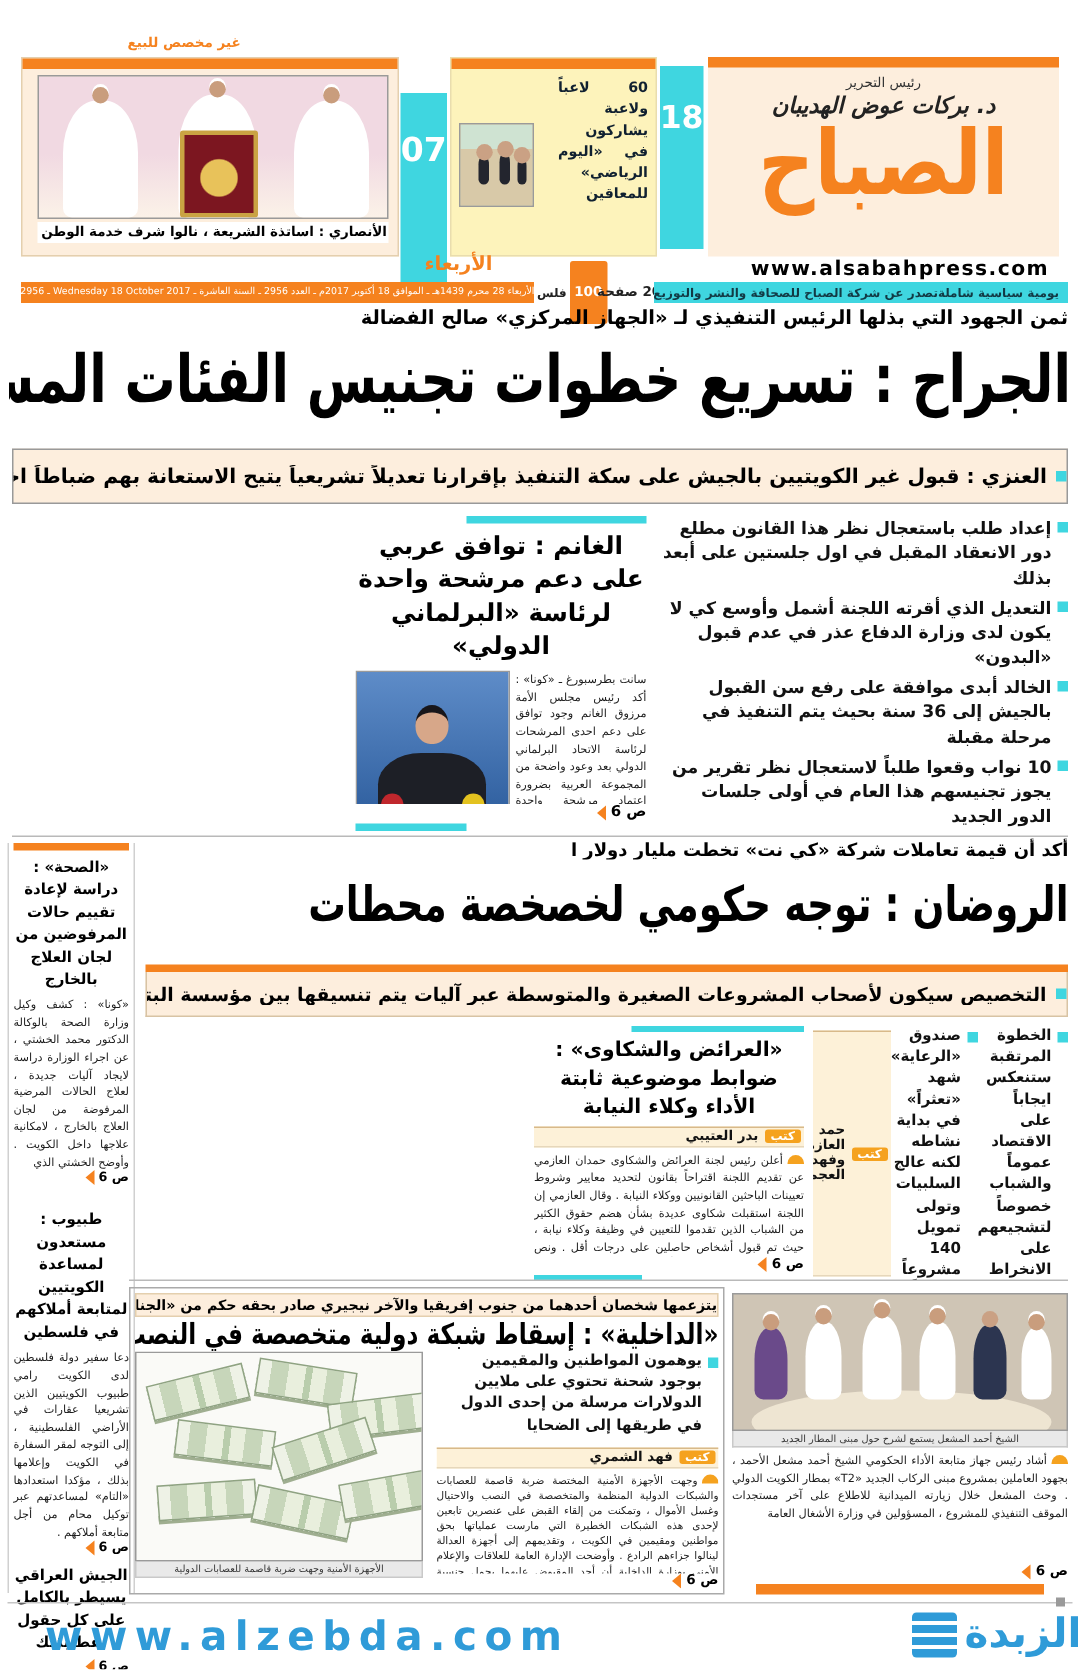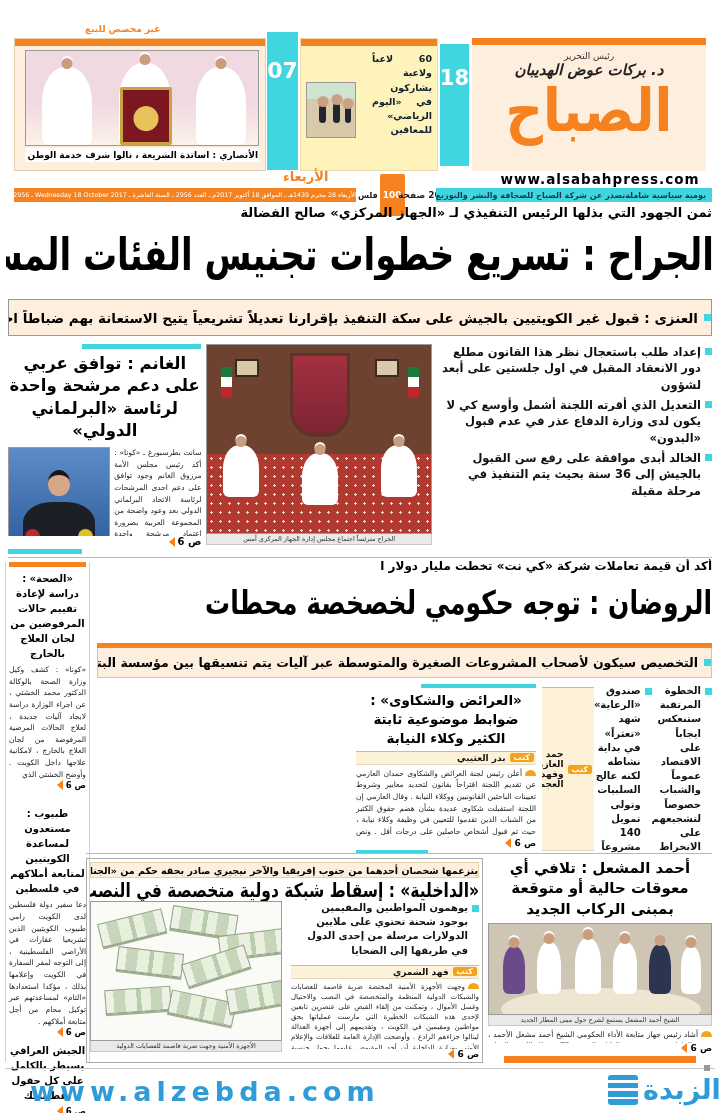--- a/index.html
+++ b/index.html
@@ -57,21 +57,21 @@
   <div class="abs cream" style="left:14px;top:38px;width:252px;height:133px;border:1px solid #e4cfae">
     <div class="obar" style="height:7px"></div>
     <div class="ph" style="margin:4px 6px 0 10px;height:96px;background:linear-gradient(180deg,#f1d9e2 0 55%,#fbf2e8)">
       <div class="fig" style="left:16px;top:16px;width:50px;height:78px"></div>
       <div class="fig" style="left:93px;top:12px;width:52px;height:82px"></div>
       <div class="fig" style="left:170px;top:16px;width:50px;height:78px"></div>
       <div class="abs" style="left:94px;top:36px;width:52px;height:58px;background:#7c1620;border:3px solid #caa343;border-radius:2px;background-image:radial-gradient(circle at 50% 55%,#e8c25a 0 12px,#7c1620 13px)"></div>
     </div>
     <div class="b c nowrap" style="margin:2px 6px 0 10px;background:#fff;font-size:9px;padding:2px 1px;color:#000">الأنصاري : اساتذة الشريعة ، نالوا شرف خدمة الوطن بكل تفانٍ وإخلاص</div>
   </div>
-  <div class="abs cyan c" style="left:267px;top:32px;width:31px;height:138px">
+  <div class="abs cyan c" style="left:267px;top:62px;width:31px;height:138px">
     <div class="b" style="color:#fff;font-size:22px;padding-top:26px">07</div>
   </div>
 
   <div class="abs" style="left:300px;top:38px;width:138px;height:133px;background:#fdf3bb;border:1px solid #e9ddae">
     <div class="obar" style="height:7px"></div>
     <div style="display:flex;gap:16px;padding:6px 5px 0 5px;align-items:flex-end">
       <div class="b j" style="flex:1;font-size:9.5px;line-height:1.5;color:#102030">60 لاعباً ولاعبة يشاركون في «اليوم الرياضي» للمعاقين</div>
       <div class="ph" style="flex:none;width:50px;height:56px;background:linear-gradient(180deg,#cfe3d2 0 30%,#d8c9a8 30%)">
         <div class="figd" style="left:12px;top:22px;width:7px;height:18px"></div>
         <div class="figd" style="left:26px;top:20px;width:7px;height:20px"></div>
@@ -110,50 +110,39 @@
   <div class="abs cream" style="left:8px;top:299px;width:704px;height:37px;border:1px solid #999;display:flex;align-items:center;justify-content:center;gap:6px">
     <span class="sq" style="margin-top:0"></span>
     <span class="hl nowrap" style="font-size:13.5px">العنزي : قبول غير الكويتيين بالجيش على سكة التنفيذ بإقرارنا تعديلاً تشريعياً يتيح الاستعانة بهم ضباطاً اختصاصيين وخبراء</span>
   </div>
 
   <div class="abs" style="left:8px;top:344px;width:704px;height:210px;display:flex;gap:5px">
 
     <div style="width:276px;overflow:hidden;display:flex;flex-direction:column">
       <div class="bullet" style="font-size:11.5px">
           <span class="sq"></span>
-          <span>إعداد طلب باستعجال نظر هذا القانون مطلع دور الانعقاد المقبل في اول جلستين على أبعد لشؤون</span>
+          <span>إعداد طلب باستعجال نظر هذا القانون مطلع دور الانعقاد المقبل في اول جلستين على أبعد بذلك</span>
         </div>
       <div class="bullet" style="font-size:11.5px">
           <span class="sq"></span>
           <span>التعديل الذي أقرته اللجنة أشمل وأوسع كي لا يكون لدى وزارة الدفاع عذر في عدم قبول «البدون»</span>
         </div>
       <div class="bullet" style="font-size:11.5px">
           <span class="sq"></span>
           <span>الخالد أبدى موافقة على رفع سن القبول بالجيش إلى 36 سنة بحيث يتم التنفيذ في مرحلة مقبلة</span>
         </div>
+      <div class="bullet" style="font-size:11.5px">
+          <span class="sq"></span>
+          <span>10 نواب وقعوا طلباً لاستعجال نظر تقرير من يجوز تجنيسهم هذا العام في أولى جلسات الدور الجديد</span>
+        </div>
 
       <div class="copy j" style="flex:1;overflow:hidden"></div>
 
     </div>
 
-    <div style="width:226px">
-      <div class="ph" style="height:190px">
-        <div class="abs" style="inset:0 0 42% 0;background:#6e4130"></div>
-        <div class="abs" style="left:28px;top:14px;width:24px;height:18px;background:#d9c9a8;border:2px solid #3a2a1f"></div>
-        <div class="abs" style="left:168px;top:14px;width:24px;height:18px;background:#d9c9a8;border:2px solid #3a2a1f"></div>
-        <div class="abs" style="left:83px;top:8px;width:60px;height:84px;background:linear-gradient(180deg,#a33040,#7d2433);border-radius:0 0 26px 26px;border:3px solid #5b3526"></div>
-        <div class="abs" style="left:14px;top:22px;width:11px;height:30px;background:linear-gradient(180deg,#1c7a3a 0 33%,#fff 33% 66%,#c0272d 66%)"></div>
-        <div class="abs" style="left:201px;top:22px;width:11px;height:30px;background:linear-gradient(180deg,#1c7a3a 0 33%,#fff 33% 66%,#c0272d 66%)"></div>
-        <div class="abs" style="left:0;bottom:0;width:100%;height:42%;background-color:#b03a30;background-image:radial-gradient(#f2d9cf 1px,transparent 1.4px);background-size:9px 9px"></div>
-        <div class="fig" style="left:16px;top:100px;width:36px;height:52px"></div>
-        <div class="fig" style="left:95px;top:108px;width:36px;height:52px"></div>
-        <div class="fig" style="left:174px;top:100px;width:36px;height:52px"></div>
-      </div>
-      <div class="cap">الجراح مترئساً اجتماع مجلس إدارة الجهاز المركزي أمس</div>
-    </div>
 
     <div style="width:194px;display:flex;flex-direction:column">
       <div class="cyan" style="height:5px;width:62%;margin:0 0 4px auto"></div>
       <div class="hl c" style="font-size:16.5px;line-height:1.35">الغانم : توافق عربي على دعم مرشحة واحدة لرئاسة «البرلماني الدولي»</div>
       <div style="display:flex;gap:4px;margin-top:5px;flex:1;overflow:hidden">
         <div class="copy j" style="width:46%;font-size:7.5px">سانت بطرسبورغ ـ «كونا» : أكد رئيس مجلس الأمة مرزوق الغانم وجود توافق على دعم احدى المرشحات لرئاسة الاتحاد البرلماني الدولي بعد وعود واضحة من المجموعة العربية بضرورة اعتماد مرشحة واحدة أساسية بالاتحاد ، جاء ذلك في تصريح صحافي على هامش أعمال مؤتمر الاتحاد الـ137 المنعقد في</div>
         <div style="width:54%">
           <div class="ph" style="height:102px;background:linear-gradient(180deg,#5e8cc8,#2d5d9d)">
             <div class="abs" style="left:50%;bottom:-6px;transform:translateX(-50%);width:72px;height:52px;background:#1d1f26;border-radius:40% 40% 0 0"></div>
             <div class="abs" style="left:50%;top:22px;transform:translateX(-50%);width:22px;height:26px;background:#d7a789;border-radius:50% 50% 45% 45%;border-top:5px solid #18161a"></div>
@@ -228,21 +217,21 @@
       </div>
       <div class="copy j" style="font-size:7.5px;flex:1;overflow:hidden"><span class="sun"></span><span>أكد وزير التجارة والصناعة ووزير الدولة لشؤون الشباب بالوكالة خالد الروضان ، ان هناك توجها حكوميا لتخصيص بعض محطات البنزين ، لأصحاب المشاريع الصغيرة والمتوسطة . وقال الروضان في تصريح للصحافيين ، على هامش افتتاحه مؤتمر</span></div>
       <div class="pref" style="font-size:9px">
           <span class="arr"></span>
           <span>ص 6</span>
         </div>
     </div>
 
     <div style="width:180px;display:flex;flex-direction:column;overflow:hidden">
       <div class="cyan" style="height:4px;width:64%;margin:0 0 3px auto"></div>
-      <div class="hl c" style="font-size:13.5px;line-height:1.4">«العرائض والشكاوى» : ضوابط موضوعية ثابتة الكثير وكلاء النيابة</div>
+      <div class="hl c" style="font-size:13.5px;line-height:1.4">«العرائض والشكاوى» : ضوابط موضوعية ثابتة الأداء وكلاء النيابة</div>
       <div class="byline">
         <span class="wrote">كتب</span>
         <span>بدر العتيبي</span>
       </div>
       <div class="copy j" style="font-size:7.5px;flex:1;overflow:hidden"><span class="sun"></span><span>أعلن رئيس لجنة العرائض والشكاوى حمدان العازمي عن تقديم اللجنة اقتراحاً بقانون لتحديد معايير وشروط تعيينات الباحثين القانونيين ووكلاء النيابة . وقال العازمي إن اللجنة استقبلت شكاوى عديدة بشأن هضم حقوق الكثير من الشباب الذين تقدموا للتعيين في وظيفة وكلاء نيابة ، حيث تم قبول أشخاص حاصلين على درجات أقل . ونص الاقتراح بقانون بتعديل بعض أحكام الرسوم بالقانون</span></div>
       <div class="pref" style="font-size:9px">
           <span class="arr"></span>
           <span>ص 6</span>
         </div>
       <div class="cyan" style="height:4px;width:40%;margin:2px auto 0 0"></div>
@@ -282,21 +271,20 @@
           <div class="bill" style="left:14px;top:86px;transform:rotate(-4deg)"></div>
           <div class="bill" style="left:78px;top:94px;transform:rotate(12deg)"></div>
           <div class="bill" style="left:136px;top:82px;transform:rotate(-10deg)"></div>
         </div>
         <div class="cap">الأجهزة الأمنية وجهت ضربة قاصمة للعصابات الدولية</div>
       </div>
     </div>
   </div>
 
   <div class="abs" style="left:488px;top:858px;width:224px;height:205px;display:flex;flex-direction:column">
-    <div class="hl c" style="font-size:15px;line-height:1.35">أحمد المشعل : تلافي أي معوقات حالية أو متوقعة بمبنى الركاب الجديد</div>
     <div class="ph" style="height:92px;margin-top:4px;background:#cfc5b5">
       <div class="abs" style="left:12px;bottom:-16px;width:200px;height:42px;background:#eee5d2;border-radius:50%"></div>
       <div class="fig" style="left:14px;top:22px;width:22px;height:48px;background:#6a4a8a"></div>
       <div class="fig" style="left:48px;top:18px;width:24px;height:52px"></div>
       <div class="fig" style="left:86px;top:14px;width:26px;height:56px"></div>
       <div class="fig" style="left:124px;top:18px;width:24px;height:52px"></div>
       <div class="figd" style="left:160px;top:20px;width:22px;height:50px;background:#2c3550"></div>
       <div class="fig" style="left:192px;top:22px;width:20px;height:48px"></div>
     </div>
     <div class="cap">الشيخ أحمد المشعل يستمع لشرح حول مبنى المطار الجديد</div>

